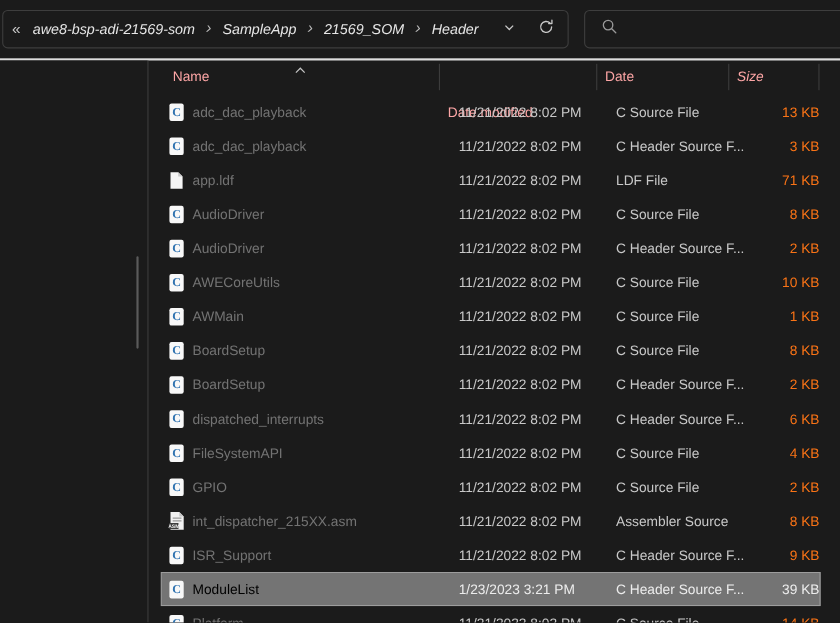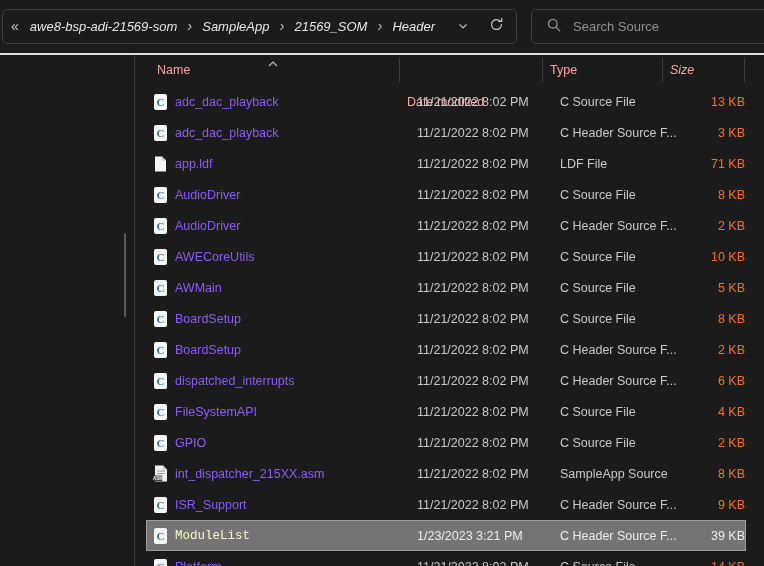--- a/index.html
+++ b/index.html
@@ -60,25 +60,25 @@
   .col-sep { position: absolute; top: 2px; width: 1px; height: 24px; background: #3c3c3c; }
   .sep-1 { left: 274px; } .sep-2 { left: 417px; } .sep-3 { left: 537px; } .sep-4 { left: 619px; }
   .sort-caret { position: absolute; left: 143px; top: 0px; }
 
   
   .rows { position: absolute; left: 135px; top: 86px; width: 629px; height: 500px; }
   .row { position: absolute; left: 11px; width: 600px; height: 31px; font-size: 12.5px; cursor: default; }
   .row.selected { background: #747474; box-shadow: inset 0 0 0 1px #9d9d9d; }
   .row span { position: absolute; top: 50%; transform: translateY(-50%); white-space: nowrap; }
   .ficon { left: 7px; width: 15px; height: 18px; display: flex; align-items: center; justify-content: center; }
-  .fname { left: 29px; color: #8b5cf6; }
+  .fname { left: 29px; color: #737373; }
   .fdate { left: 271px; color: #c8c8c8; }
   .ftype { left: 414px; color: #c8c8c8; }
   .fsize { right: 1px; width: 100px; text-align: right; color: #f97316; }
-  .row.selected .fname { color: #fef9c3; font-family: Liberation Mono, monospace; }
+  .row.selected .fname { color: #000000; }
   .row.selected .fdate, .row.selected .ftype, .row.selected .fsize { color: #ececec; }
 
   .cpage {
     display: inline-flex; align-items: center; justify-content: center;
     width: 13px; height: 16px; background: #f8f8f8; border-radius: 2px;
     font-size: 11px; font-weight: bold; color: #2e72b0;
     font-family: "Liberation Serif", serif;
   }
 </style>
 </head>
@@ -113,39 +113,38 @@
     </div>
   </div>
 
   <div class="search-bar">
     <span>
       <svg width="14" height="14" viewBox="0 0 14 14">
         <circle cx="5.8" cy="5.8" r="4.3" fill="none" stroke="#9a9a9a" stroke-width="1.2"></circle>
         <line x1="9.1" y1="9.1" x2="12.8" y2="12.8" stroke="#9a9a9a" stroke-width="1.2" stroke-linecap="round"></line>
       </svg>
     </span>
-    <input class="search-input" type="text" placeholder="Search Source" style="">
   </div>
 </div>
 
 <div class="top-line"></div>
 
 <div class="nav-pane"></div>
 <div class="nav-scrollbar-thumb"></div>
 <div class="pane-divider"></div>
 
 <div class="list-header">
   <span class="sort-caret">
     <svg width="10" height="6" viewBox="0 0 10 6">
         <path d="M1 5 L5 1 L9 5" fill="none" stroke="#c2c2c2" stroke-width="1.1"></path>
       </svg>
   </span>
   <span class="col-label col-name">Name</span>
   <span class="col-label col-date">Date modified</span>
-  <span class="col-label col-type">Type</span>
+  <span class="col-label col-type">Date</span>
   <span class="col-label col-size">Size</span>
   <span class="col-sep sep-1"></span>
   <span class="col-sep sep-2"></span>
   <span class="col-sep sep-3"></span>
   <span class="col-sep sep-4"></span>
 </div>
 
 <div class="rows">
 
 <div class="row" style="top: 0px;">
@@ -205,21 +204,21 @@
       <span class="ftype">C Source File</span>
       <span class="fsize">10 KB</span>
     </div>
     <div class="row" style="top: 186px;">
       <span class="ficon">
         <span class="cpage">C</span>
       </span>
       <span class="fname">AWMain</span>
       <span class="fdate">11/21/2022 8:02 PM</span>
       <span class="ftype">C Source File</span>
-      <span class="fsize">5 KB</span>
+      <span class="fsize">1 KB</span>
     </div>
     <div class="row" style="top: 217px;">
       <span class="ficon">
         <span class="cpage">C</span>
       </span>
       <span class="fname">BoardSetup</span>
       <span class="fdate">11/21/2022 8:02 PM</span>
       <span class="ftype">C Source File</span>
       <span class="fsize">8 KB</span>
     </div>
@@ -265,21 +264,21 @@
           <path d="M2 0.5 h8 l4 4 v12 h-12 z" fill="#f0f0f0"></path>
           <path d="M10 0.5 l4 4 h-4 z" fill="#c4c4c4"></path>
           <line x1="4" y1="6" x2="12" y2="6" stroke="#9a9a9a" stroke-width="1"></line>
           <line x1="4" y1="8.5" x2="12" y2="8.5" stroke="#9a9a9a" stroke-width="1"></line>
           <rect x="0.5" y="10.5" width="9" height="5.5" rx="1" fill="#3f3f3f"></rect>
           <text x="5" y="15" text-anchor="middle" font-size="4.6" fill="#f2f2f2" font-family="Liberation Sans, sans-serif" font-weight="bold">ASM</text>
         </svg>
       </span>
       <span class="fname">int_dispatcher_215XX.asm</span>
       <span class="fdate">11/21/2022 8:02 PM</span>
-      <span class="ftype">SampleApp Source</span>
+      <span class="ftype">Assembler Source</span>
       <span class="fsize">8 KB</span>
     </div>
     <div class="row" style="top: 403px;">
       <span class="ficon">
         <span class="cpage">C</span>
       </span>
       <span class="fname">ISR_Support</span>
       <span class="fdate">11/21/2022 8:02 PM</span>
       <span class="ftype">C Header Source F...</span>
       <span class="fsize">9 KB</span>

